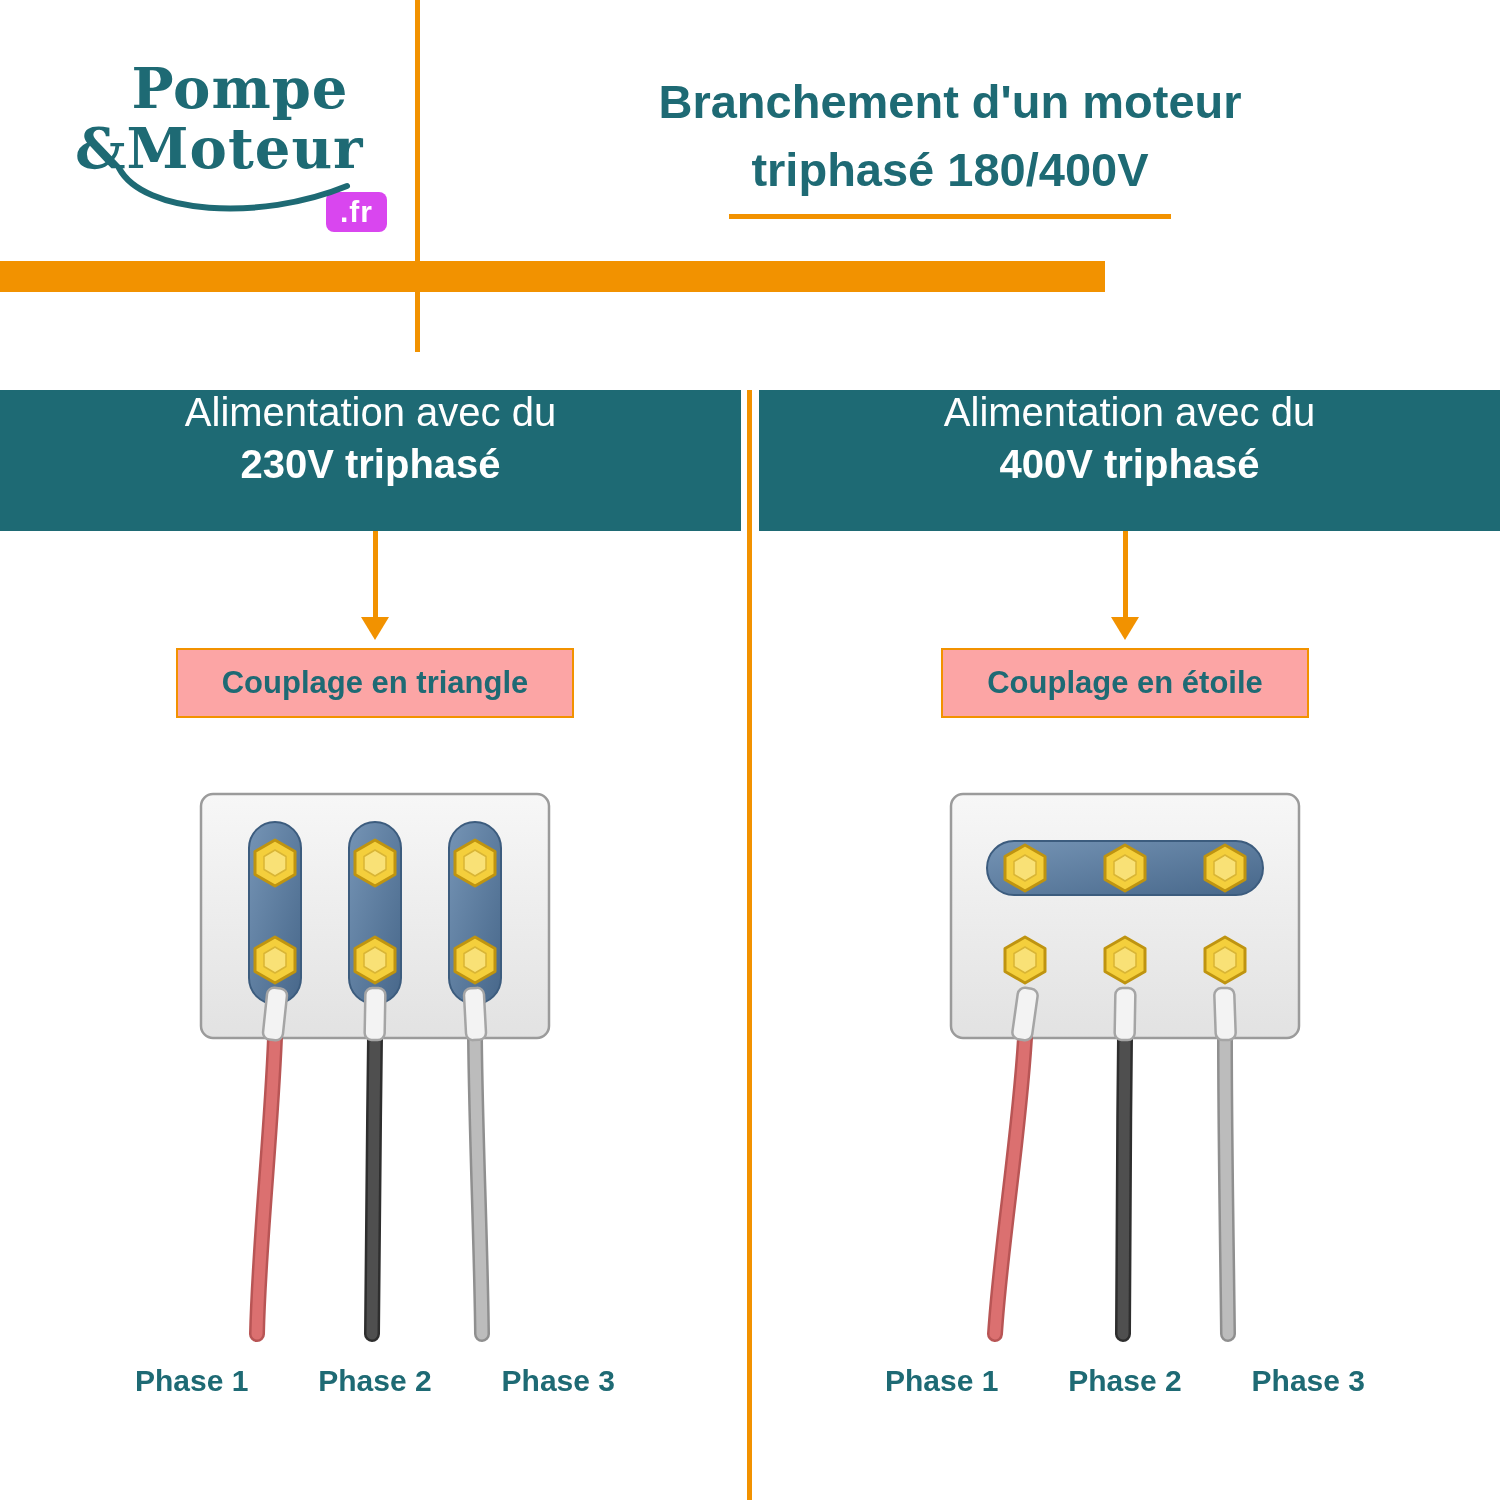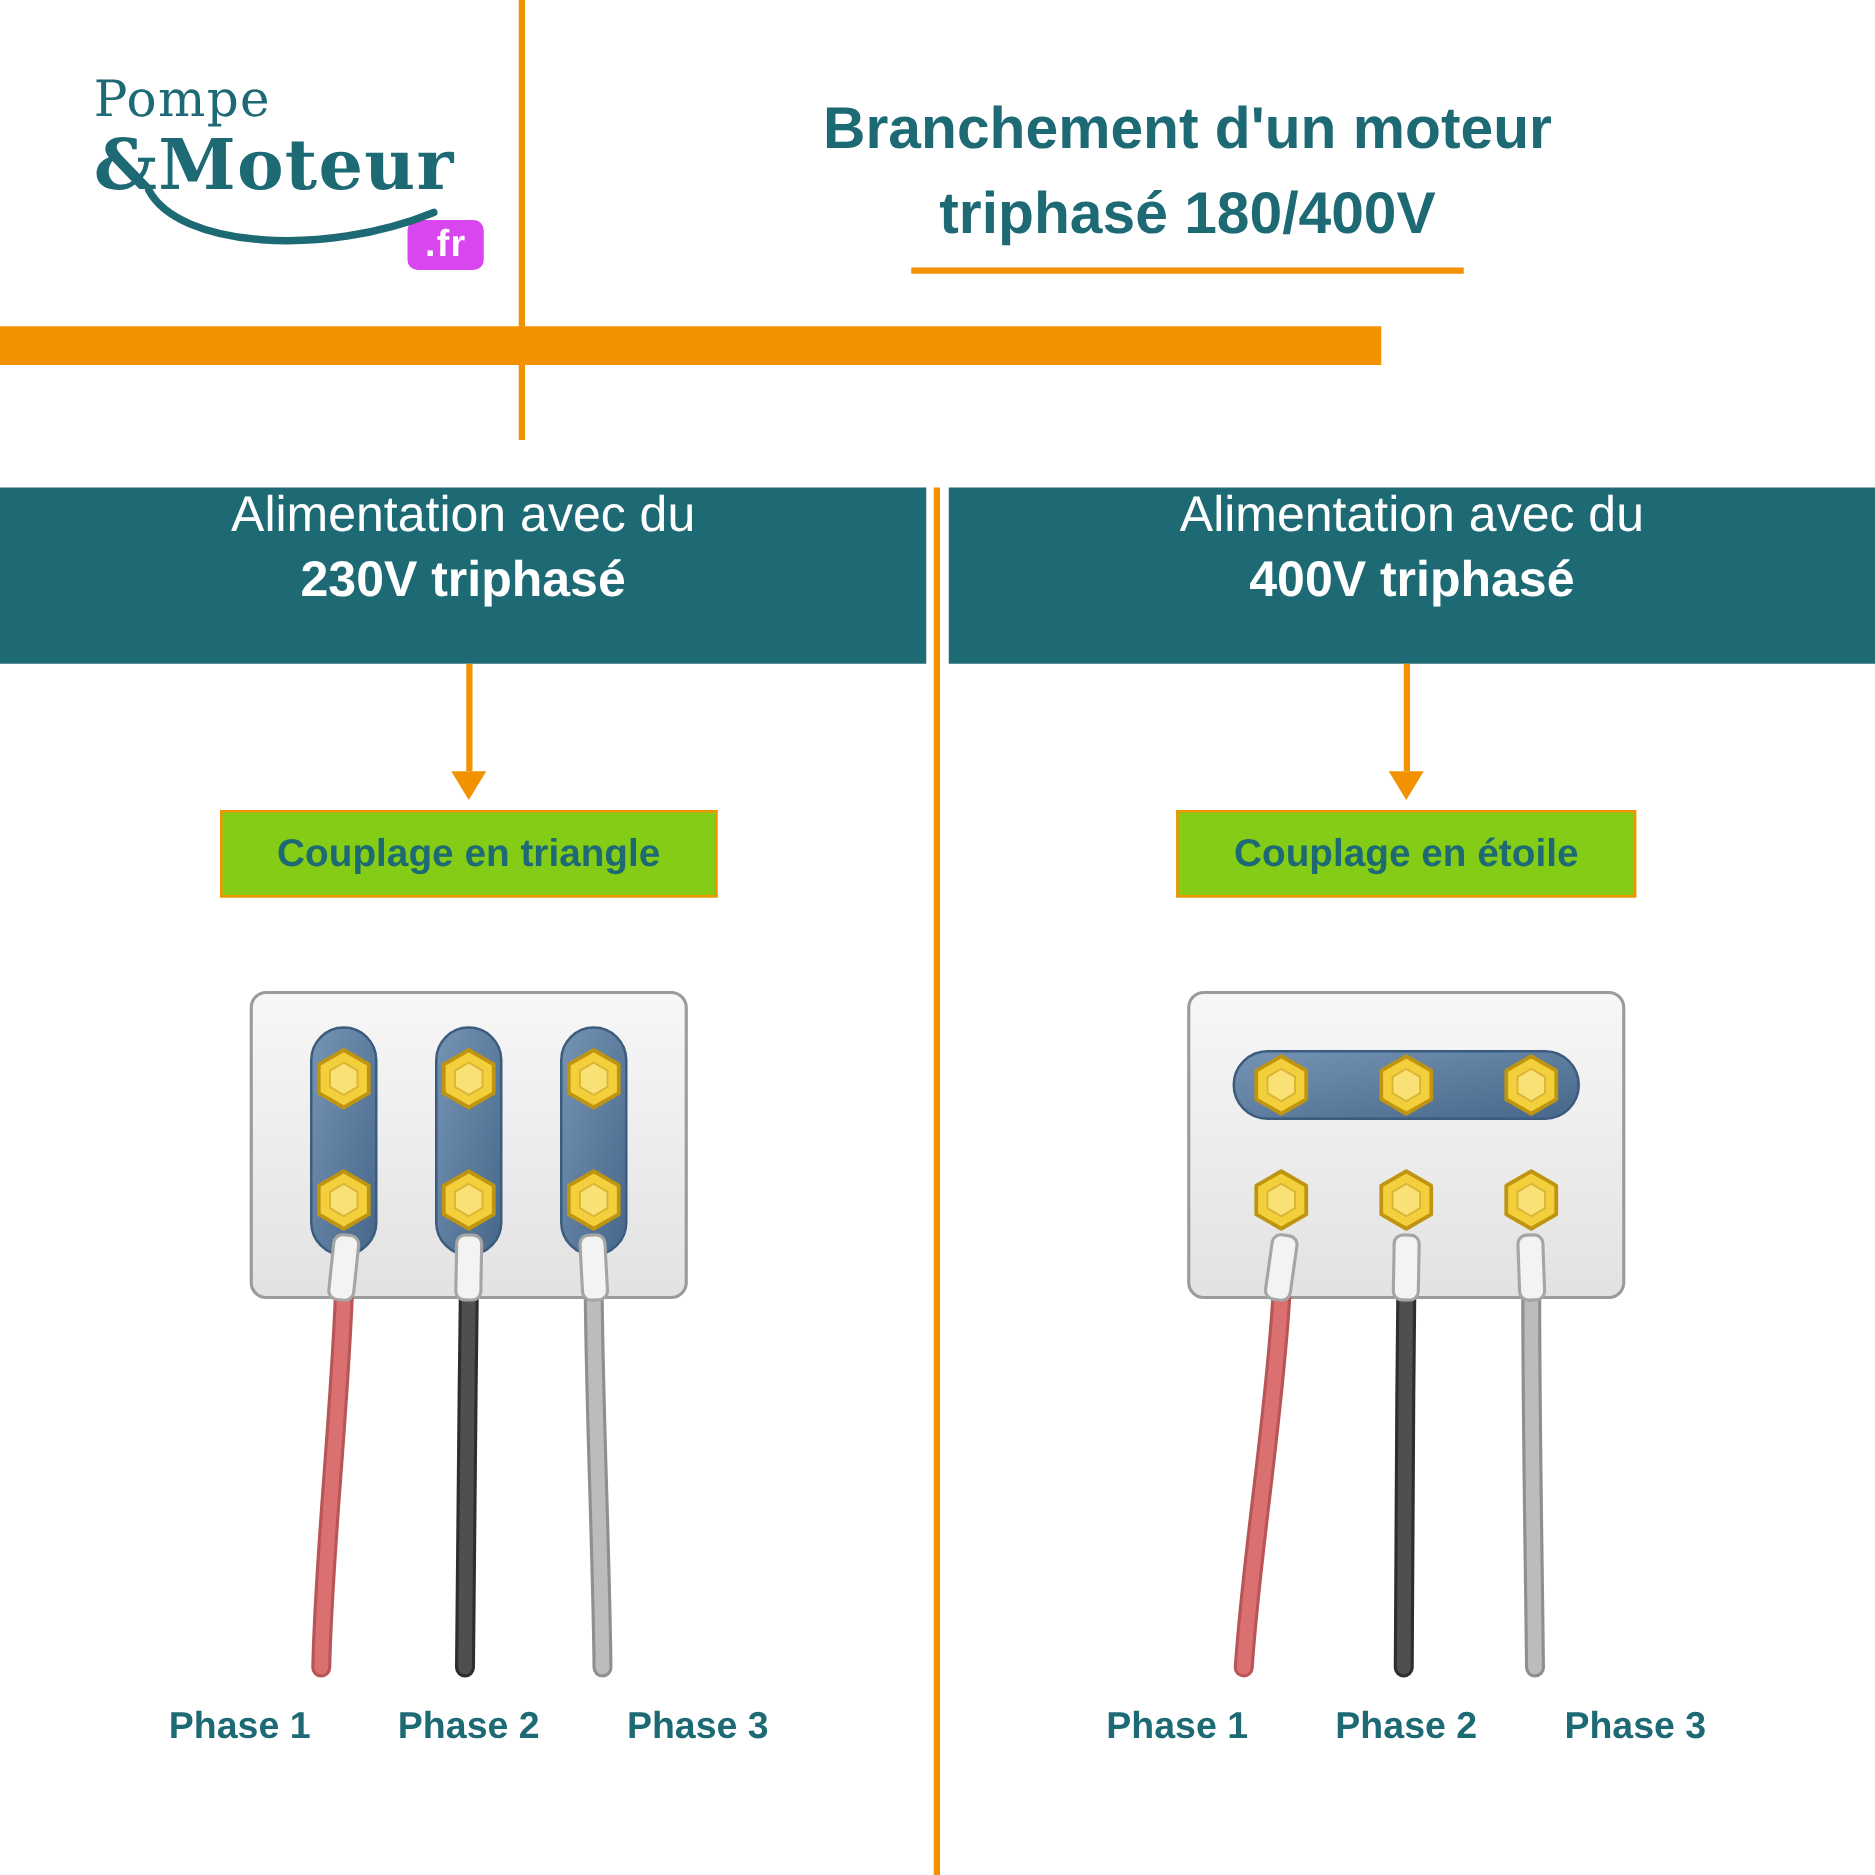--- a/index.html
+++ b/index.html
@@ -7,21 +7,21 @@
     position:relative;width:1500px;height:1500px;background:#ffffff;overflow:hidden;
     font-family:"Liberation Sans",sans-serif;
   }
   
   .top-vline{position:absolute;left:415px;top:0;width:5px;height:352px;background:#F29200;}
   .accent-bar{position:absolute;left:0;top:261px;width:1105px;height:31px;background:#F29200;}
   .center-vline{position:absolute;left:747px;top:390px;width:5px;height:1110px;background:#F29200;z-index:3;}
 
   
   .logo{position:absolute;left:75px;top:60px;width:330px;height:160px;color:#1E6A74;}
-  .logo-line1{font-family:"DejaVu Serif",serif;font-weight:normal;font-size:40px;line-height:1.0;letter-spacing:1px;}
+  .logo-line1{font-family:"DejaVu Serif",serif;font-weight:bold;font-size:56px;line-height:1.0;letter-spacing:1px;text-align:center;}
   .logo-line2{font-family:"DejaVu Serif",serif;font-weight:bold;font-size:56px;line-height:1.15;letter-spacing:1px;position:relative;}
   .fr-badge{
     position:absolute;right:18px;bottom:-52px;background:#d946ef;color:#ffffff;
     font-family:"Liberation Sans",sans-serif;font-weight:bold;font-size:30px;
     padding:3px 14px;border-radius:8px;letter-spacing:1px;
   }
   .logo-swoosh{position:absolute;left:34px;bottom:-40px;}
 
   
   .title{
@@ -38,21 +38,21 @@
   }
   .band-line2{font-weight:bold;}
 
   
   .columns{position:absolute;left:0;top:531px;width:1500px;height:969px;display:flex;}
   .col{width:750px;display:flex;flex-direction:column;align-items:center;}
   .arrow{display:flex;flex-direction:column;align-items:center;}
   .arrow-shaft{width:5px;height:86px;background:#F29200;}
   .arrow-head{width:0;height:0;border-left:14px solid transparent;border-right:14px solid transparent;border-top:23px solid #F29200;}
   .coupling-box{
-    margin-top:8px;border:2px solid #F29200;background:#84cc16;color:#1E6A74;
+    margin-top:8px;border:2px solid #F29200;background:#fca5a5;color:#1E6A74;
     font-weight:bold;font-size:31px;padding:15px 44px;white-space:nowrap;
   }
   .terminal-svg{margin-top:70px;}
   .phase-row{
     width:480px;display:flex;justify-content:space-between;color:#1E6A74;
     font-size:30px;font-weight:600;margin-top:16px;
   }
 </style>
 </head>
 <body>

